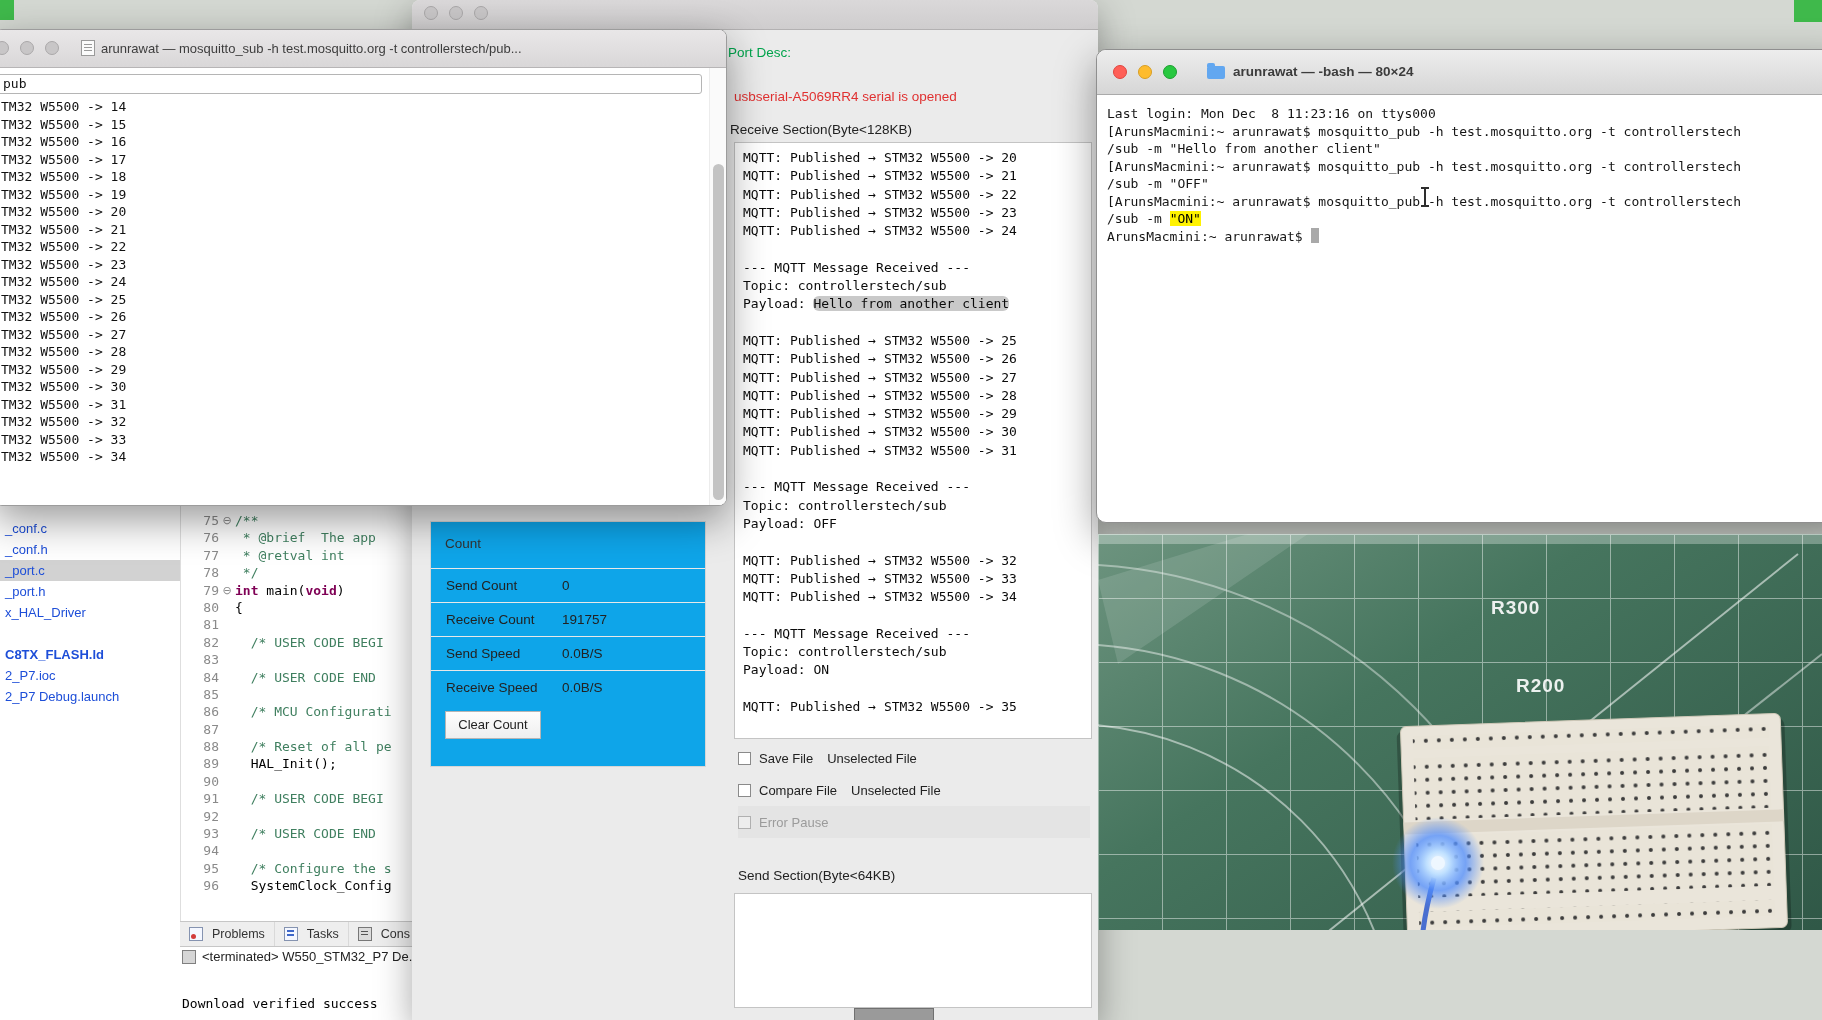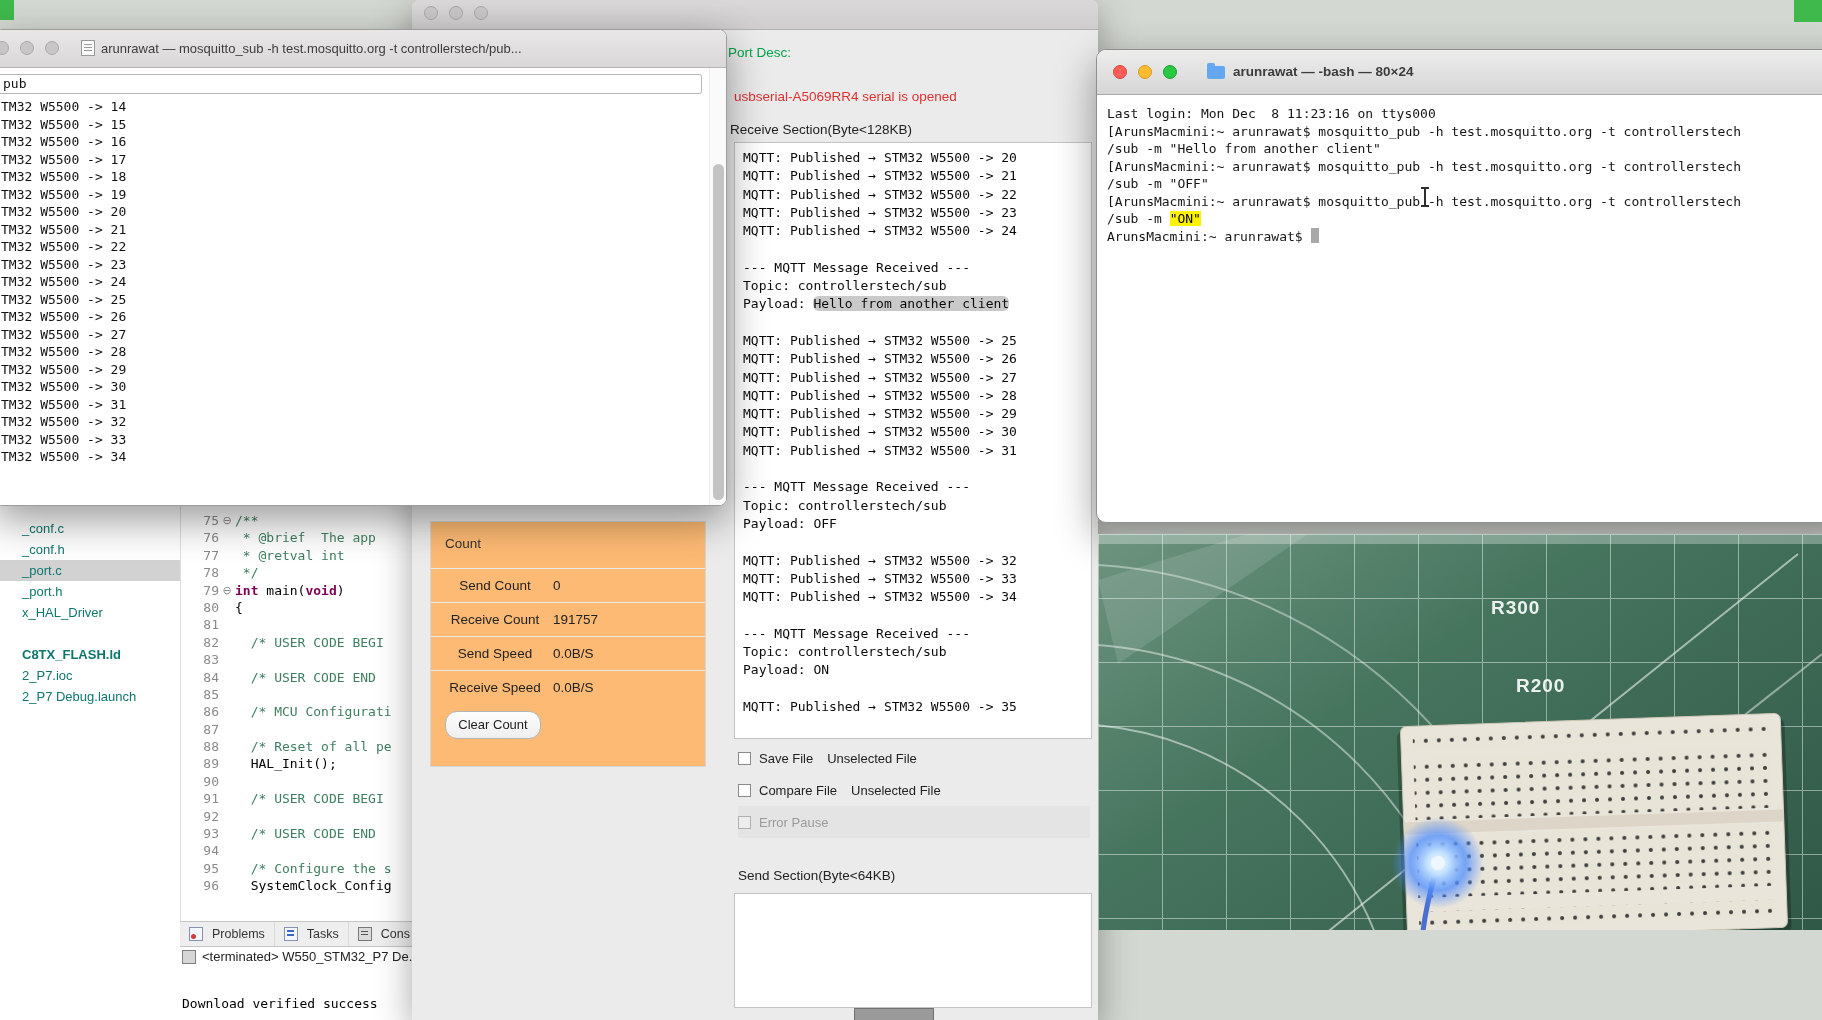--- a/index.html
+++ b/index.html
@@ -9,21 +9,21 @@
 
   
   .corner{position:absolute;background:#3fb94b;}
   .corner-tl{left:0;top:0;width:14px;height:20px;}
   .corner-tr{right:0;top:0;width:28px;height:22px;}
 
   
   #ide{position:absolute;left:0;top:418px;width:412px;height:602px;background:#ffffff;z-index:1;}
   #ide-tree{position:absolute;left:0;top:0;width:180px;height:602px;background:#ffffff;}
   #tree-items{position:absolute;left:0;top:100px;right:0;}
-  .titem{height:21px;line-height:21px;padding-left:22px;font-size:13px;color:#0f766e;
+  .titem{height:21px;line-height:21px;padding-left:5px;font-size:13px;color:#1d4ed8;
          white-space:nowrap;overflow:hidden;cursor:default;}
   .titem.selected{background:#d2d2d2;}
   .titem.bold{font-weight:bold;}
   .titem.gap{margin-top:21px;}
 
   #ide-editor{position:absolute;left:180px;top:0;width:232px;height:503px;background:#ffffff;
               border-left:1px solid #dedede;overflow:hidden;}
   #code-lines{position:absolute;left:0;top:94px;right:0;}
   .crow2{display:flex;height:17.4px;line-height:17.4px;font-size:13px;}
   .crow2 .ln{width:38px;flex:none;text-align:right;color:#8a8a8a;font-family:"DejaVu Sans Mono",monospace;}
@@ -67,28 +67,28 @@
   .cbrow.disabled{color:#9b9b9b;background:#e4e4e4;}
   .cb{width:13px;height:13px;border:1px solid #8a8a8a;background:#fff;margin-right:8px;flex:none;box-sizing:border-box;}
   .cbrow.disabled .cb{background:#ededed;border-color:#b0b0b0;}
   .cbvalue{margin-left:14px;}
   #serial-send-label{position:absolute;left:326px;top:868px;font-size:13.5px;color:#222;white-space:nowrap;}
   #send-box{position:absolute;left:322px;top:893px;width:358px;height:115px;background:#fff;
             border:1px solid #c4c4c4;box-sizing:border-box;}
   #partial-control{position:absolute;left:442px;top:1008px;width:78px;height:12px;background:#9a9a9a;border:1px solid #707070;}
 
   
-  #count-panel{position:absolute;left:18px;top:521px;width:276px;height:246px;background:#fdba74;
+  #count-panel{position:absolute;left:18px;top:521px;width:276px;height:246px;background:#0ea5e9;
                border:1px solid #d6d6d6;box-sizing:border-box;}
   #count-title{position:absolute;left:14px;top:14px;font-size:13.5px;color:#333;}
   #count-rows{position:absolute;left:0;top:46px;right:0;}
   .crow{height:33px;display:flex;align-items:center;border-top:1px solid #e8e8e8;font-size:13.5px;color:#222;}
-  .clabel{margin-left:6px;width:116px;flex:none;text-align:center;}
+  .clabel{margin-left:15px;width:116px;flex:none;}
   #clear-count-btn{position:absolute;left:14px;top:189px;width:96px;height:28px;line-height:26px;text-align:center;
-                   background:linear-gradient(#fdfdfd,#efefef);border:1px solid #b5b5b5;border-radius:12px;
+                   background:linear-gradient(#fdfdfd,#efefef);border:1px solid #b5b5b5;border-radius:0;
                    font-size:13px;color:#222;box-sizing:border-box;cursor:default;}
 
   
   #mosq{position:absolute;left:-6px;top:29px;width:733px;height:477px;background:#fff;z-index:3;
         border-radius:8px;box-shadow:0 14px 40px rgba(0,0,0,.4);overflow:hidden;border:1px solid #9c9c9c;box-sizing:border-box;}
   #mosq-titlebar{position:relative;height:37px;background:linear-gradient(#e9e7e8,#d9d7d8);
                  border-bottom:1px solid #b7b5b6;display:flex;align-items:center;}
   #mosq-titlebar .gray-light{top:11px;}
   #mosq-doc-icon{position:absolute;left:86px;top:10px;width:14px;height:16px;background:#fbfbfb;
                  border:1px solid #9a9a9a;box-sizing:border-box;}

